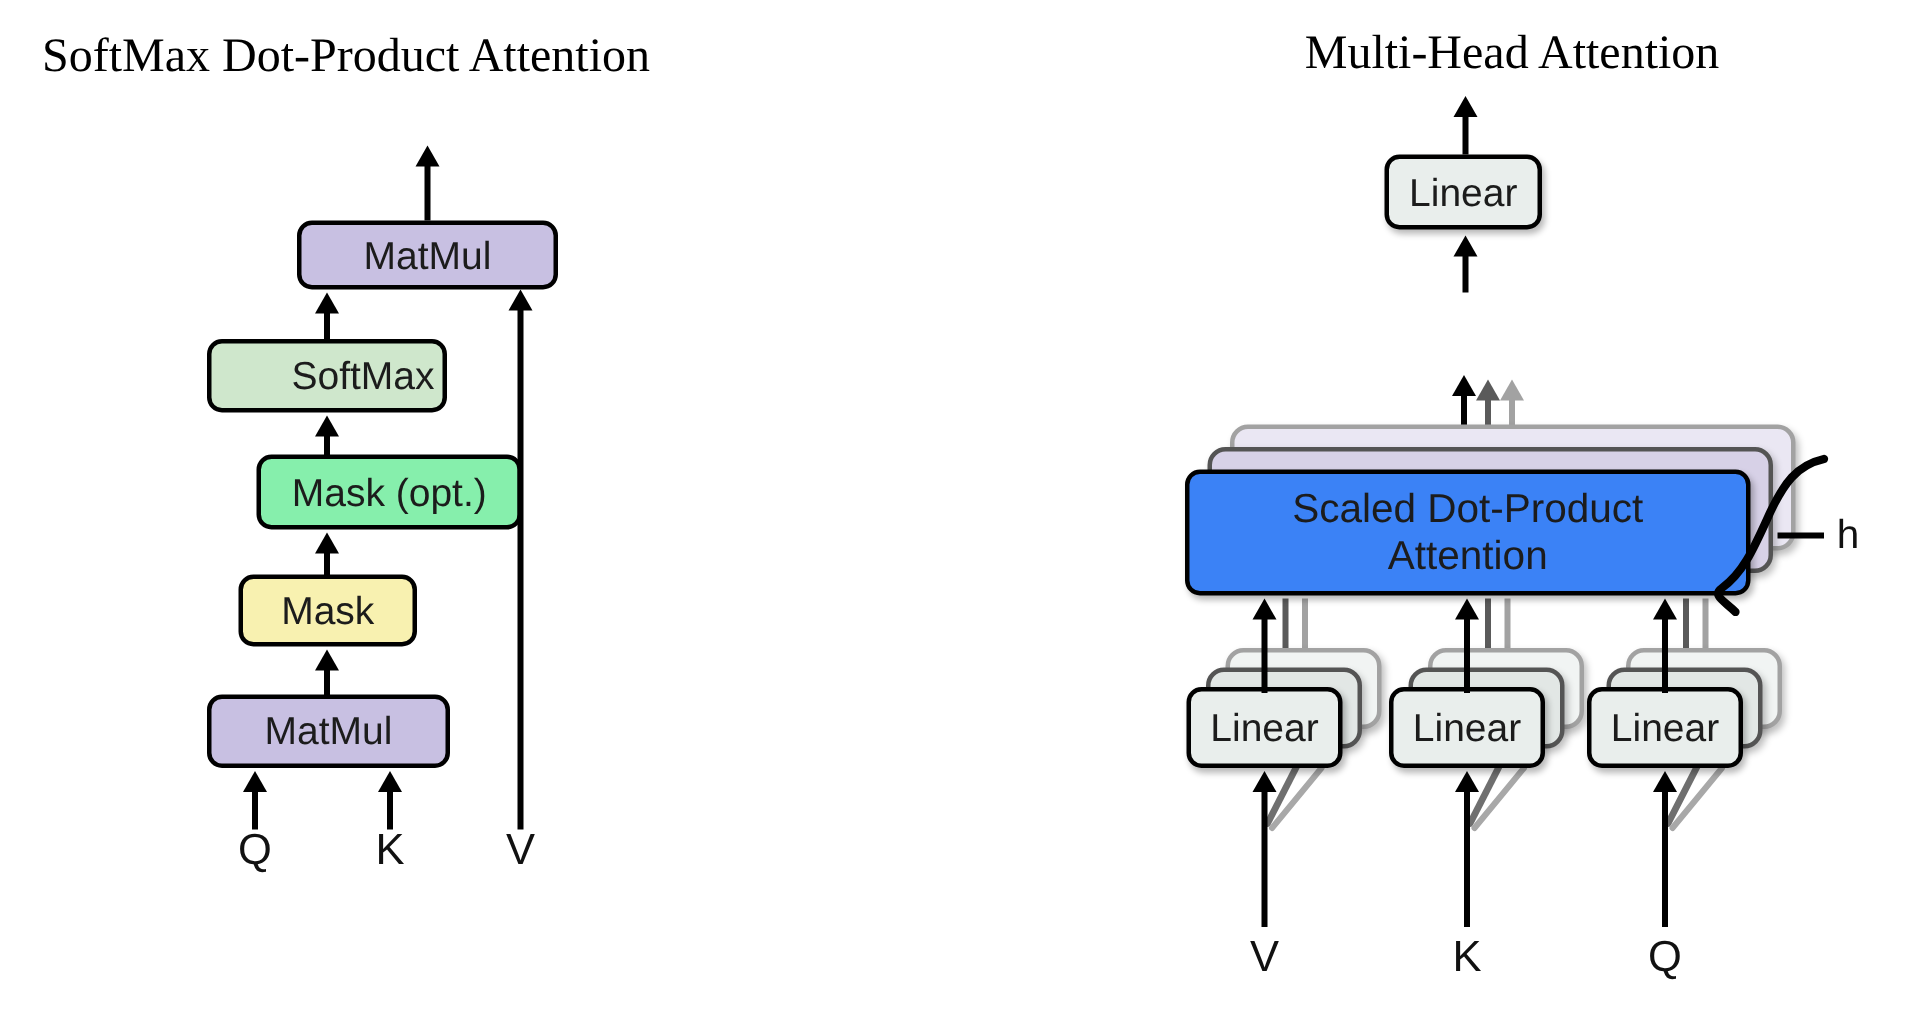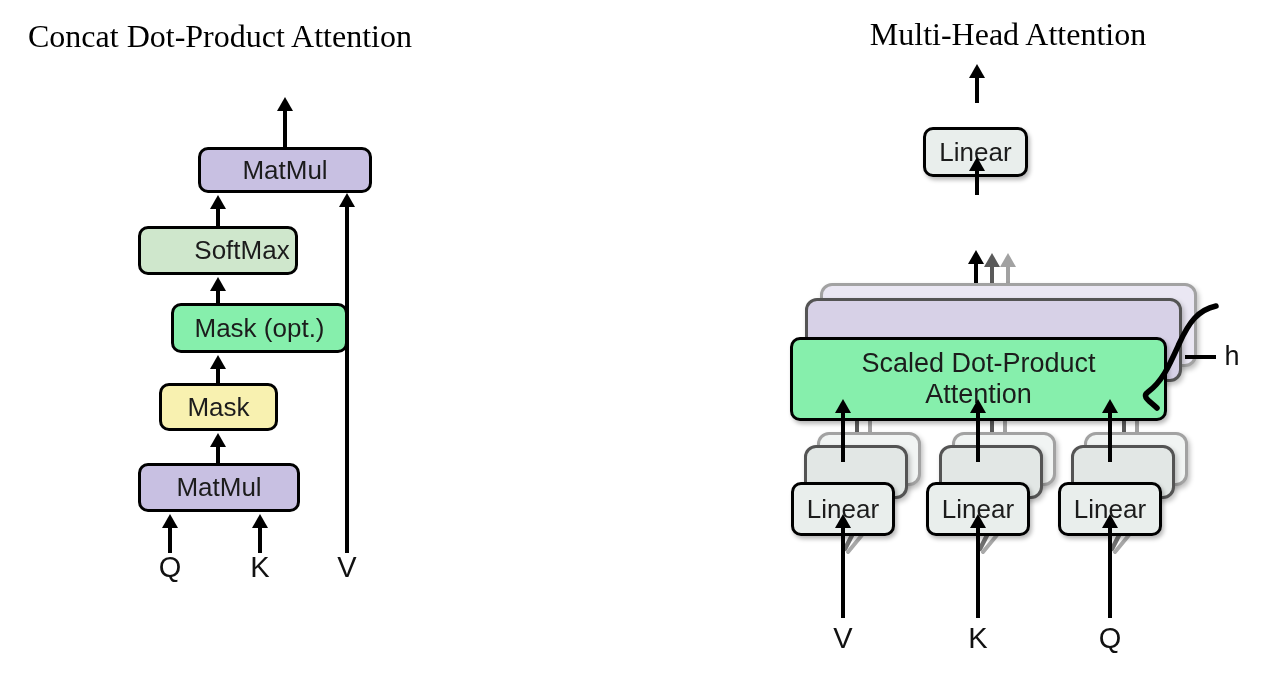--- a/index.html
+++ b/index.html
@@ -5,21 +5,21 @@
   html,body { margin:0; padding:0; background:#ffffff; }
   #canvas { position:relative; width:1271px; height:686px; background:#ffffff;
             font-family:"Liberation Sans", sans-serif; overflow:hidden; }
 
   .title { position:absolute; font:32px "Liberation Serif", serif; color:#000; white-space:nowrap; }
 
   .box { position:absolute; box-sizing:border-box; border:3.5px solid #000;
          border-radius:10px; display:flex; flex-direction:column; align-items:center;
          justify-content:center; font-size:26px; color:#1c1c1c; background:#fff;
          text-align:center; line-height:31px; }
-  .soft { box-shadow:2px 3px 4px rgba(0,0,0,0.28);margin-top:24px; }
+  .soft { box-shadow:2px 3px 4px rgba(0,0,0,0.28); }
 
   .ghost { position:absolute; box-sizing:border-box; border-radius:12px;
            box-shadow:2px 3px 5px rgba(0,0,0,0.25); }
   .ghost.lv1 { border:3.5px solid #545454; }
   .ghost.lv2 { border:3.5px solid #a2a2a2; }
 
   .vl { position:absolute; width:4px; background:#000; }
   .vl.gray1 { background:#5a5a5a; }
   .vl.gray2 { background:#a2a2a2; }
 
@@ -31,21 +31,21 @@
 
   .lbl { position:absolute; width:60px; text-align:center; font-size:29px; color:#111; }
 
   svg.overlay { position:absolute; left:0; top:0; pointer-events:none; }
 </style>
 </head>
 <body>
 
 <div id="canvas">
 
-  <div class="title" style="left:28px; top:18px;">Concat Dot-Product Attention</div>
+  <div class="title" style="left:28px; top:18px;">SoftMax Dot-Product Attention</div>
 
   <div class="ah" style="left:277px; top:97px;"></div>
   <div class="vl" style="left:283px; top:109px; height:38px;"></div>
 
   <div class="box" style="left: 198px; top: 147px; width: 174px; height: 46px; background-color: rgb(200, 192, 226);">
     <span>MatMul</span>
   </div>
 
   <div class="ah" style="left:210px; top:195px;"></div>
   <div class="vl" style="left:216px; top:207px; height:21px;"></div>
@@ -119,21 +119,21 @@
 
   <div class="vl gray2" style="left:868px; top:399px; height:36px;"></div>
   <div class="vl gray1" style="left:855px; top:399px; height:49px;"></div>
   <div class="vl gray2" style="left:1003px; top:399px; height:36px;"></div>
   <div class="vl gray1" style="left:990px; top:399px; height:49px;"></div>
   <div class="vl gray2" style="left:1135px; top:399px; height:36px;"></div>
   <div class="vl gray1" style="left:1122px; top:399px; height:49px;"></div>
 
   <div class="ghost lv2" style="left: 820px; top: 283px; width: 377px; height: 84px; background-color: rgb(234, 231, 243);"></div>
   <div class="ghost lv1" style="left: 805px; top: 298px; width: 377px; height: 84px; background-color: rgb(215, 209, 231);"></div>
-  <div class="box soft" style="left: 790px; top: 313px; width: 377px; height: 84px; font-size: 27px; background-color: #86efac;">
+  <div class="box soft" style="left: 790px; top: 313px; width: 377px; height: 84px; font-size: 27px; background-color: #3b82f6;">
     <span>Scaled Dot-Product</span>
     <span>Attention</span>
   </div>
 
   <div class="ghost lv2" style="left: 817px; top: 432px; width: 104px; height: 54px; background-color: rgb(241, 244, 243);"></div>
   <div class="ghost lv1" style="left: 804px; top: 445px; width: 104px; height: 54px; background-color: rgb(226, 231, 229);"></div>
   <div class="box soft" style="left: 791px; top: 458px; width: 104px; height: 54px; background-color: rgb(233, 238, 236);">
     <span>Linear</span>
   </div>
   <div class="ah" style="left:835px; top:399px;"></div>

